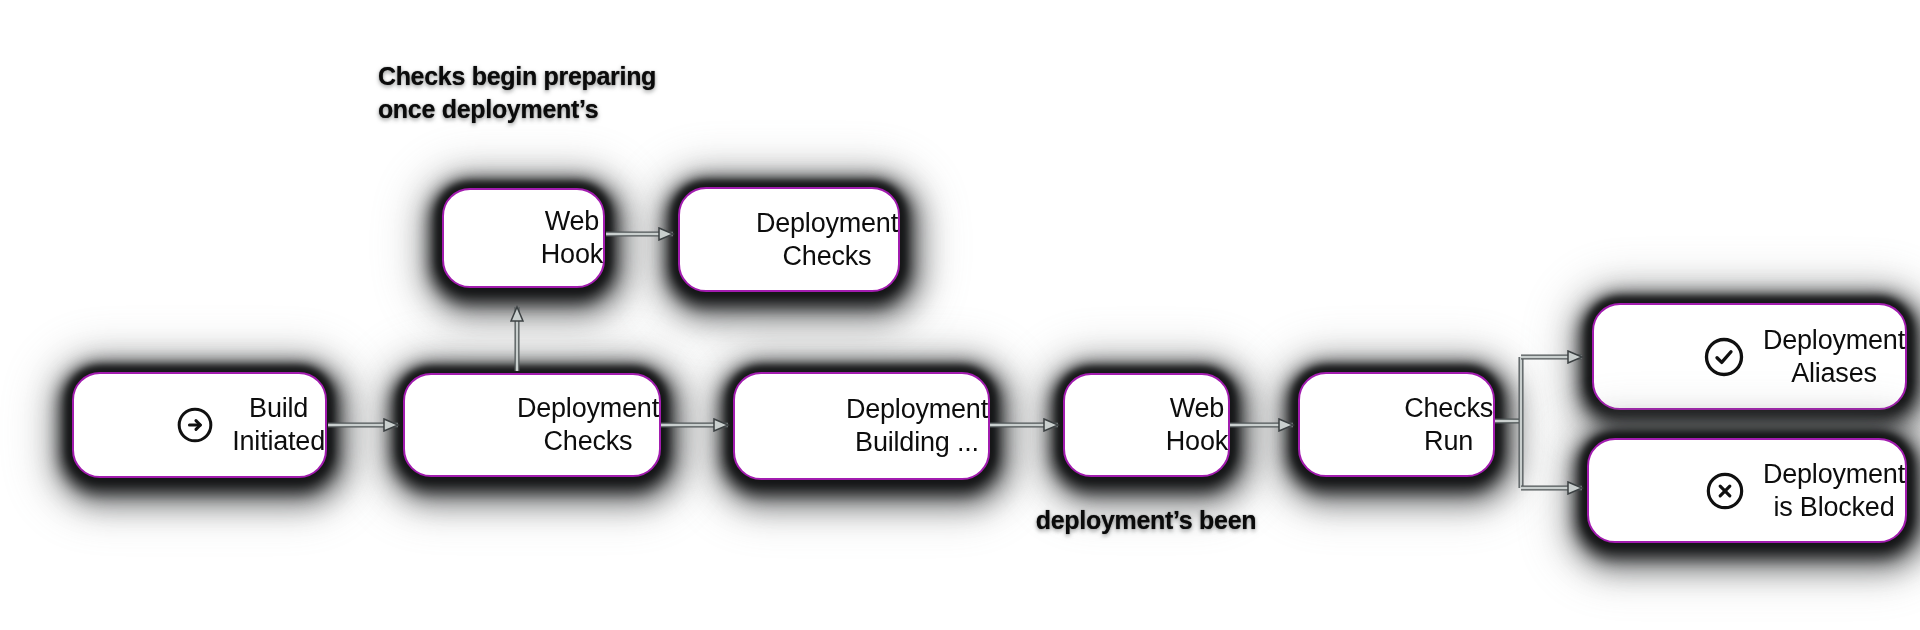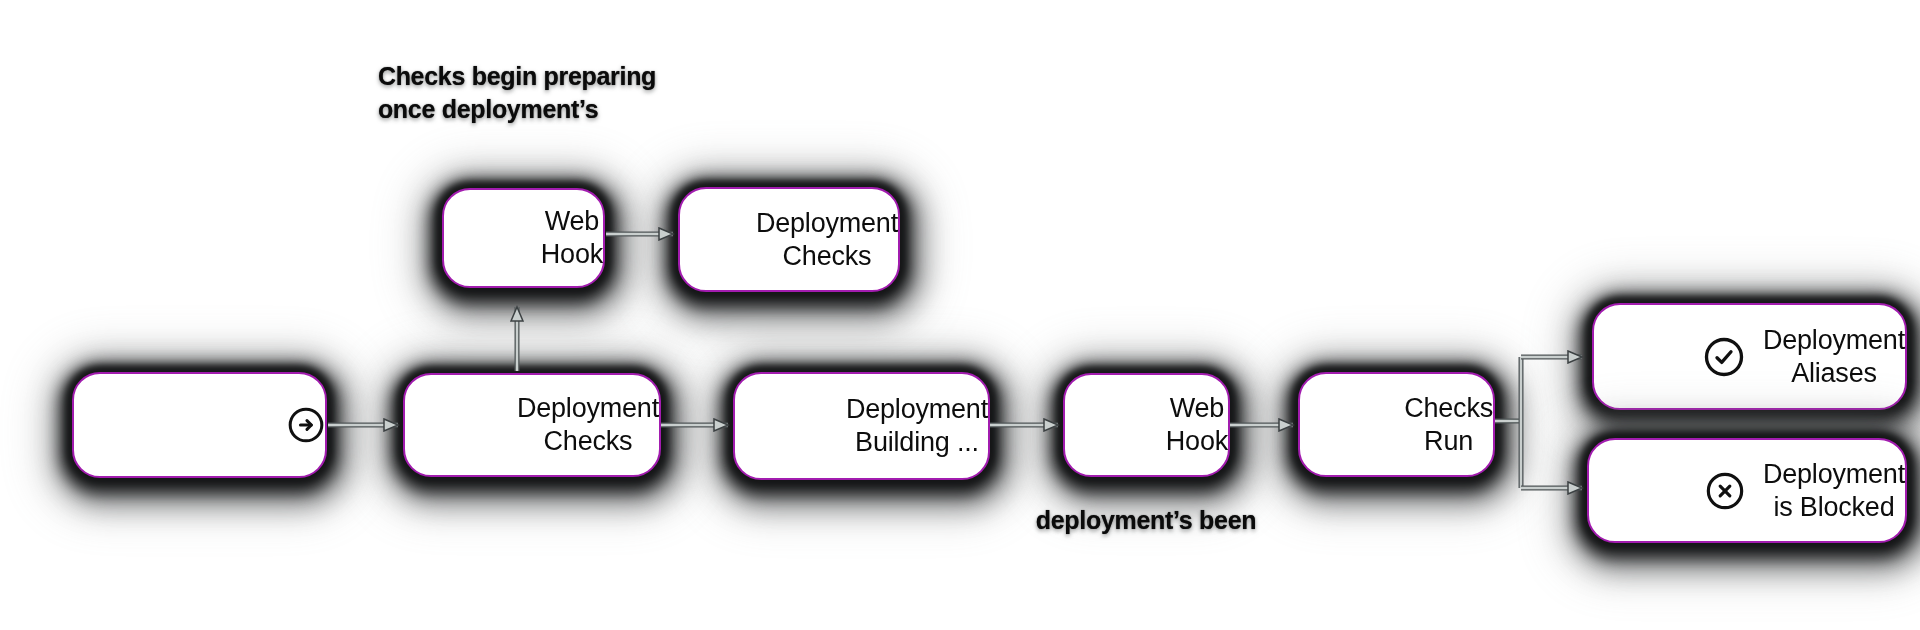--- a/index.html
+++ b/index.html
@@ -114,20 +114,24 @@
       <polyline points="1521,488 1582,488" class="edge-over" marker-end="url(#arrowhead)"></polyline>
     </svg>
 <div class="node" style="left: 72px; top: 372px; width: 255px; height: 106px;">
       <span class="node-icon">
         <svg viewBox="0 0 24 24" width="38" height="38" fill="none" stroke="#101010" stroke-width="1.9" stroke-linecap="round" stroke-linejoin="round">
           <circle cx="12" cy="12" r="10"></circle>
           <path d="M8.5 12h6.8"></path>
           <path d="M12.6 9.2 15.4 12l-2.8 2.8"></path>
         </svg>
       </span>
+      <div class="node-label">
+        <div>Build</div>
+        <div>Initiated</div>
+      </div>
     </div>
     <div class="node" style="left: 403px; top: 373px; width: 258px; height: 104px;">
       <div class="node-label">
         <div>Deployment</div>
         <div>Checks</div>
       </div>
     </div>
     <div class="node" style="left: 442px; top: 188px; width: 163px; height: 100px;">
       <div class="node-label">
         <div>Web</div>

